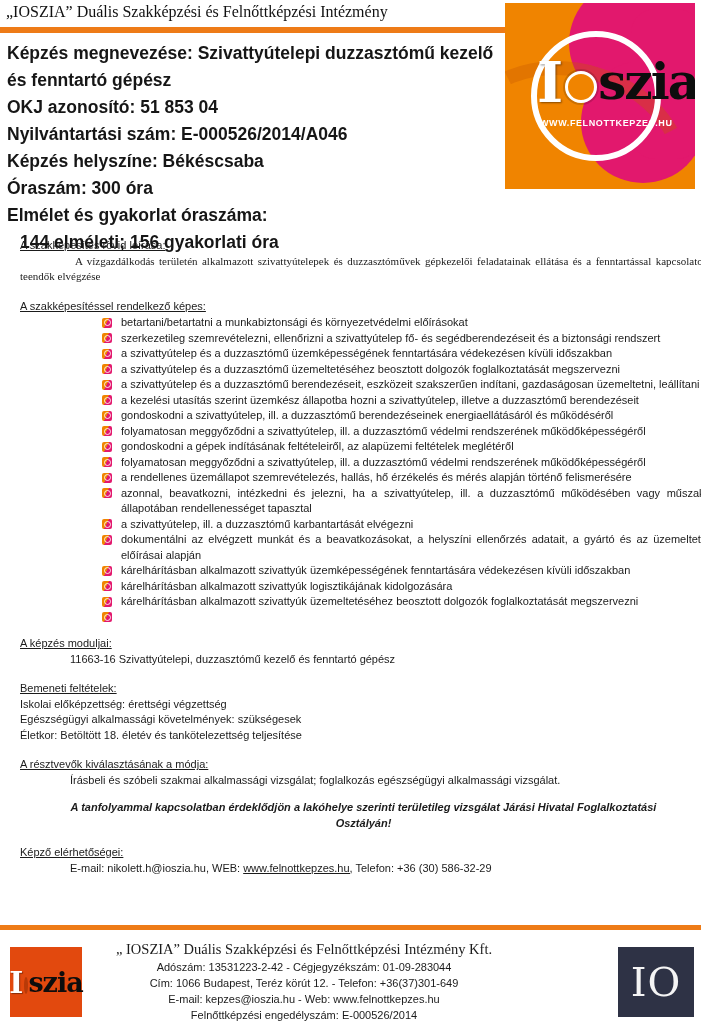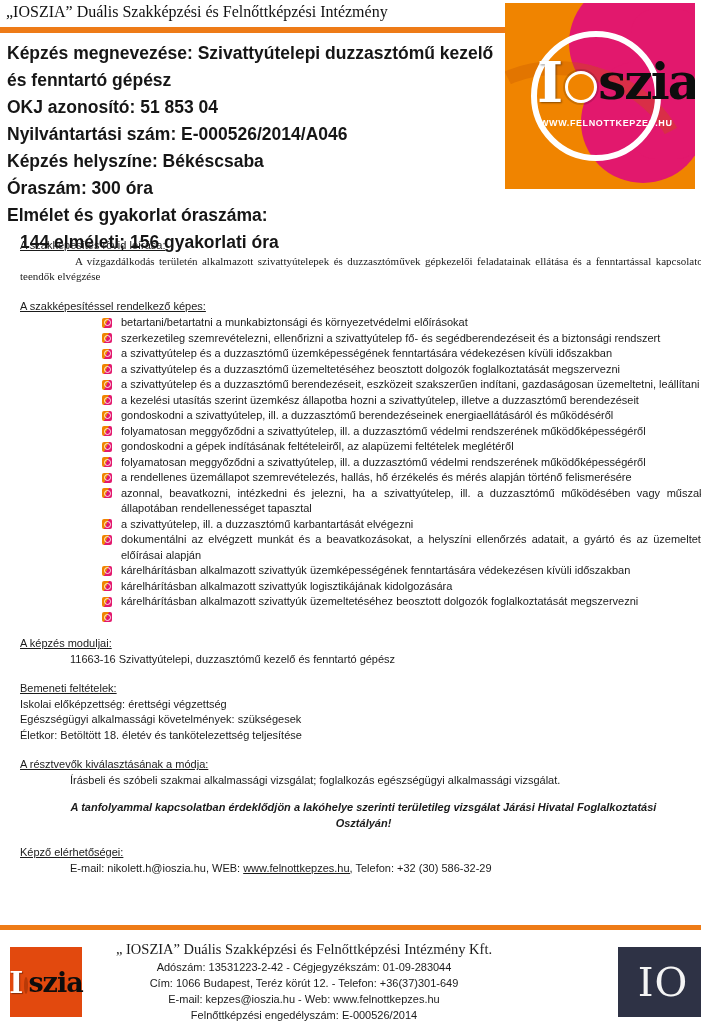--- a/index.html
+++ b/index.html
@@ -52,21 +52,21 @@
   .footer-center{position:absolute;left:0;top:940px;width:608px;text-align:center;font-size:11px;line-height:16px;}
   .f-company{font-family:"Liberation Serif","DejaVu Serif",serif;font-size:14.5px;line-height:18px;margin-bottom:1px;}
   .f-logo-left{position:absolute;left:10px;top:947px;width:72px;height:70px;background:#e2490e;
                display:flex;align-items:center;justify-content:center;
                font-family:"DejaVu Serif","Liberation Serif",serif;font-weight:bold;}
   .f-logo-left .fi{font-size:30px;color:#fff;text-shadow:1px 1px 1px rgba(0,0,0,.4);}
   .f-logo-left .fdisc{width:13px;height:13px;border-radius:50%;background:#f08400;border:2px solid #b83a08;margin:6px 0 0 1px;}
   .f-logo-left .fszia{font-size:27px;color:#0d0d0d;letter-spacing:-1px;}
   .f-logo-right{position:absolute;left:618px;top:947px;width:76px;height:70px;background:#2e3245;
                 display:flex;align-items:center;justify-content:center;color:#f4f4f4;
-                font-family:"DejaVu Serif","Liberation Serif",serif;font-size:40px;letter-spacing:1px;padding-left:7px;}
+                font-family:"DejaVu Serif","Liberation Serif",serif;font-size:40px;letter-spacing:1px;}
 </style>
 </head>
 <body>
 
 <div class="page">
 
   <div class="top-title">„IOSZIA” Duális Szakképzési és Felnőttképzési Intézmény</div>
   <div class="rule-top"></div>
 
   <div class="logo">
@@ -211,21 +211,21 @@
         <div class="plain">Életkor: Betöltött 18. életév és tankötelezettség teljesítése</div>
       </div>
 
     <div class="sec-title mt">A résztvevők kiválasztásának a módja:</div>
     <div class="ind50">Írásbeli és szóbeli szakmai alkalmassági vizsgálat; foglalkozás egészségügyi alkalmassági vizsgálat.</div>
 
     <div class="notice">A tanfolyammal kapcsolatban érdeklődjön a lakóhelye szerinti területileg vizsgálat Járási Hivatal Foglalkoztatási Osztályán!</div>
 
     <div class="sec-title mt">Képző elérhetőségei:</div>
     <div class="ind50">
-      <span>E-mail: nikolett.h@ioszia.hu, WEB: </span><span class="link">www.felnottkepzes.hu,</span><span> Telefon: +32 (30) 586-32-29</span>
+      <span>E-mail: nikolett.h@ioszia.hu, WEB: </span><span class="link">www.felnottkepzes.hu,</span><span> Telefon: +36 (30) 586-32-29</span>
     </div>
 
   </div>
 
   <div class="rule-bottom"></div>
 
   <div class="footer-center">
     <div class="f-company">„ IOSZIA” Duális Szakképzési és Felnőttképzési Intézmény Kft.</div>
     <div>
 

